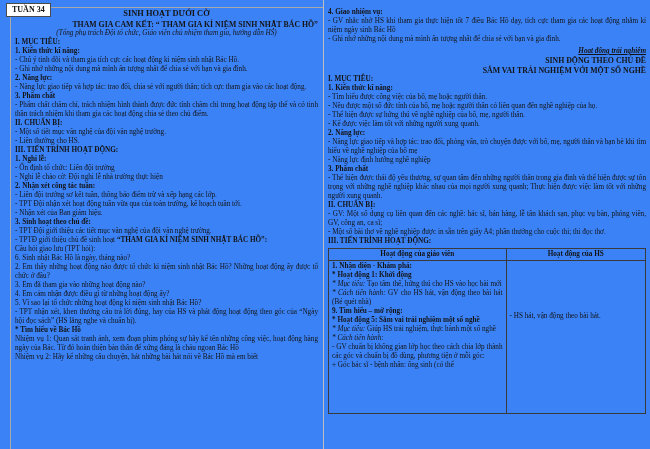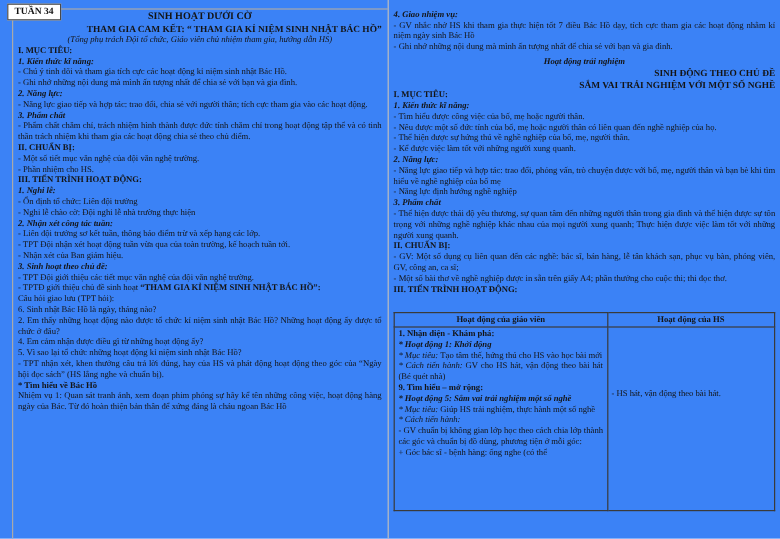--- a/index.html
+++ b/index.html
@@ -16,28 +16,28 @@
     padding:1px 5px;font-weight:bold;font-size:8px;z-index:2;
   }
   .col{position:absolute;top:9px;}
   .col-left{left:15px;width:303px;}
   .col-right{left:328px;width:318px;top:8px;}
   .para{margin:0;padding:0;text-align:justify;}
   .plain{}
   .center-bold{text-align:center;font-weight:bold;font-size:8.4px;}
   .center-bold-sm{text-align:right;font-weight:bold;font-size:7.8px;}
   .center-italic{text-align:center;font-style:italic;}
-  .center-bold-italic-underline{text-align:center;font-weight:bold;font-style:italic;margin-top:3px;}
+  .center-bold-italic-underline{text-align:right;font-weight:bold;font-style:italic;text-decoration:underline;margin-top:3px;}
   .section{font-weight:bold;text-align:left;}
-  .sub{font-weight:bold;font-style:italic;text-align:left;}
+  .sub{font-weight:bold;text-align:left;}
   .bold{font-weight:bold;text-align:left;}
   .italic{font-style:italic;text-align:left;}
   span.b{font-weight:bold;}
   span.i{font-style:italic;}
-  .activities-table{width:100%;border-collapse:collapse;margin-top:14px;table-layout:fixed;}
+  .activities-table{width:100%;border-collapse:collapse;margin-top:2px;table-layout:fixed;}
   .activities-table th,.activities-table td{
     border:1px solid #3a3a3a;padding:1px 3px;vertical-align:top;font-size:7.2px;
   }
   .activities-table th{text-align:center;font-weight:bold;}
   .cell-gv{height:150px;}
   .cell-hs .para:first-child{margin-top:50px;}
 </style>
 </head>
 <body>
 
@@ -57,40 +57,42 @@
       <div class="para section">I. MỤC TIÊU:</div>
       <div class="para sub">1. Kiến thức kĩ năng:</div>
       <div class="para plain">- Chú ý tinh dõi và tham gia tích cực các hoạt động kỉ niệm sinh nhật Bác Hồ.</div>
       <div class="para plain">- Ghi nhớ những nội dung mà mình ấn tượng nhất để chia sẻ với bạn và gia đình.</div>
       <div class="para sub">2. Năng lực:</div>
       <div class="para plain">- Năng lực giao tiếp và hợp tác: trao đổi, chia sẻ với người thân; tích cực tham gia vào các hoạt động.</div>
       <div class="para sub">3. Phẩm chất</div>
       <div class="para plain">- Phẩm chất chăm chỉ, trách nhiệm hình thành được đức tính chăm chỉ trong hoạt động tập thể và có tinh thần trách nhiệm khi tham gia các hoạt động chia sẻ theo chủ điểm.</div>
       <div class="para section">II. CHUẨN BỊ:</div>
       <div class="para plain">- Một số tiết mục văn nghệ của đội văn nghệ trường.</div>
-      <div class="para plain">- Phần nhiệm cho HS.</div>
+      <div class="para plain">- Liên thưởng cho HS.</div>
       <div class="para section">III. TIẾN TRÌNH HOẠT ĐỘNG:</div>
       <div class="para sub">1. Nghi lễ:</div>
       <div class="para plain">- Ổn định tổ chức: Liên đội trưởng</div>
       <div class="para plain">- Nghi lễ chào cờ: Đội nghi lễ nhà trường thực hiện</div>
       <div class="para sub">2. Nhận xét công tác tuần:</div>
       <div class="para plain">- Liên đội trưởng sơ kết tuần, thông báo điểm trừ và xếp hạng các lớp.</div>
       <div class="para plain">- TPT Đội nhận xét hoạt động tuần vừa qua của toàn trường, kế hoạch tuần tới.</div>
       <div class="para plain">- Nhận xét của Ban giám hiệu.</div>
       <div class="para sub">3. Sinh hoạt theo chủ đề:</div>
       <div class="para plain">- TPT Đội giới thiệu các tiết mục văn nghệ của đội văn nghệ trường.</div>
       <div class="para plain"><span>- TPTĐ giới thiệu chủ đề sinh hoạt </span><span class="b">“THAM GIA KỈ NIỆM SINH NHẬT BÁC HỒ”:</span></div>
       <div class="para plain">Câu hỏi giao lưu (TPT hỏi):</div>
       <div class="para plain">6. Sinh nhật Bác Hồ là ngày, tháng nào?</div>
       <div class="para plain">2. Em thấy những hoạt động nào được tổ chức kỉ niệm sinh nhật Bác Hồ? Những hoạt động ấy được tổ chức ở đâu?</div>
+      <div class="para plain">3. Em đã tham gia vào những hoạt động nào?</div>
       <div class="para plain">4. Em cảm nhận được điều gì từ những hoạt động ấy?</div>
       <div class="para plain">5. Vì sao lại tổ chức những hoạt động kỉ niệm sinh nhật Bác Hồ?</div>
       <div class="para plain">- TPT nhận xét, khen thưởng câu trả lời đúng, hay của HS và phát động hoạt động theo góc của “Ngày hội đọc sách” (HS lắng nghe và chuẩn bị).</div>
       <div class="para bold">* Tìm hiểu về Bác Hồ</div>
       <div class="para plain">Nhiệm vụ 1: Quan sát tranh ảnh, xem đoạn phim phóng sự hãy kể tên những công việc, hoạt động hàng ngày của Bác. Từ đó hoàn thiện bản thân để xứng đáng là cháu ngoan Bác Hồ</div>
+      <div class="para plain">Nhiệm vụ 2: Hãy kể những câu chuyện, hát những bài hát nói về Bác Hồ mà em biết</div>
     </div>
 
   <div class="col col-right">
     <div>
         <div class="para sub">4. Giao nhiệm vụ:</div>
         <div class="para plain">- GV nhắc nhở HS khi tham gia thực hiện tốt 7 điều Bác Hồ dạy, tích cực tham gia các hoạt động nhằm kỉ niệm ngày sinh Bác Hồ</div>
         <div class="para plain">- Ghi nhớ những nội dung mà mình ấn tượng nhất để chia sẻ với bạn và gia đình.</div>
         <div class="para center-bold-italic-underline">Hoạt động trải nghiệm</div>
         <div class="para center-bold-sm">SINH ĐỘNG THEO CHỦ ĐỀ</div>
         <div class="para center-bold-sm">SẮM VAI TRẢI NGHIỆM VỚI MỘT SỐ NGHỀ</div>
@@ -124,21 +126,21 @@
           <td class="cell-gv">
               <div class="para bold">1. Nhận diện - Khám phá:</div>
               <div class="para sub">* Hoạt động 1: Khởi động</div>
               <div class="para plain"><span class="i">* Mục tiêu: </span><span>Tạo tâm thế, hứng thú cho HS vào học bài mới</span></div>
               <div class="para plain"><span class="i">* Cách tiến hành: </span><span>GV cho HS hát, vận động theo bài hát (Bé quét nhà)</span></div>
               <div class="para bold">9. Tìm hiểu – mở rộng:</div>
               <div class="para sub">* Hoạt động 5: Sắm vai trải nghiệm một số nghề</div>
               <div class="para plain"><span class="i">* Mục tiêu: </span><span>Giúp HS trải nghiệm, thực hành một số nghề</span></div>
               <div class="para italic">* Cách tiến hành:</div>
               <div class="para plain">- GV chuẩn bị không gian lớp học theo cách chia lớp thành các góc và chuẩn bị đồ dùng, phương tiện ở mỗi góc:</div>
-              <div class="para plain">+ Góc bác sĩ - bệnh hàng: ống nghe (có thể</div>
+              <div class="para plain">+ Góc bác sĩ - bệnh nhân: ống sinh (có thể</div>
             </td>
           <td class="cell-hs">
               <div class="para plain">- HS hát, vận động theo bài hát.</div>
             </td>
         </tr>
       </tbody>
     </table>
   </div>
 </div>
 

